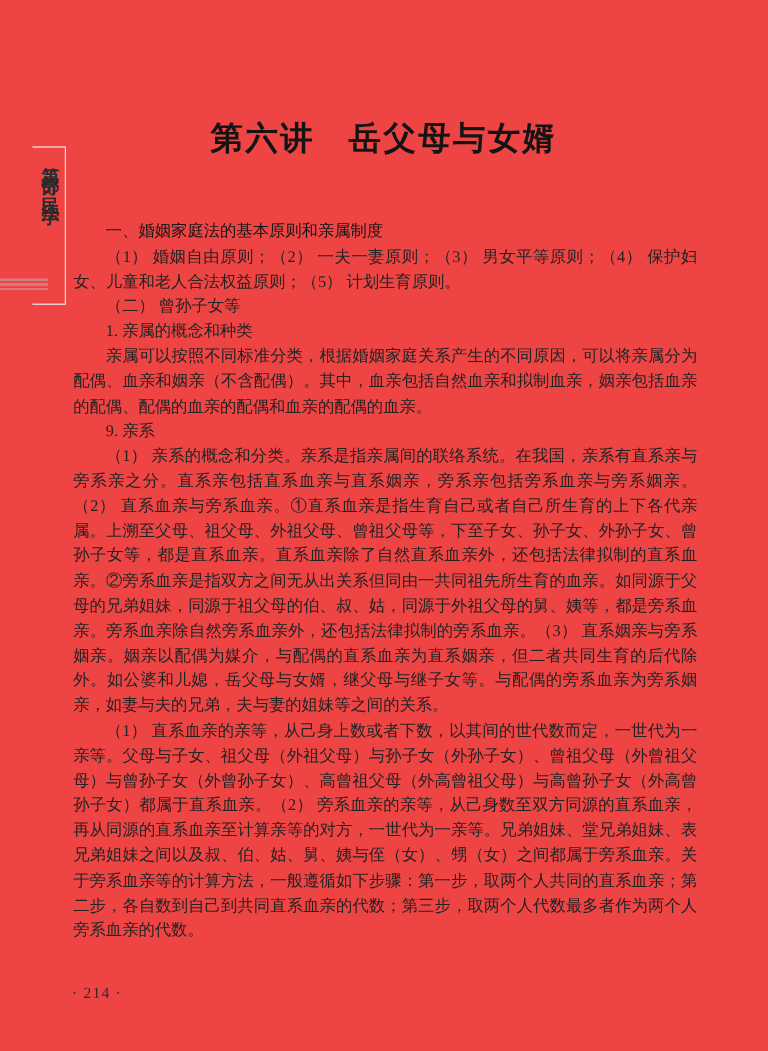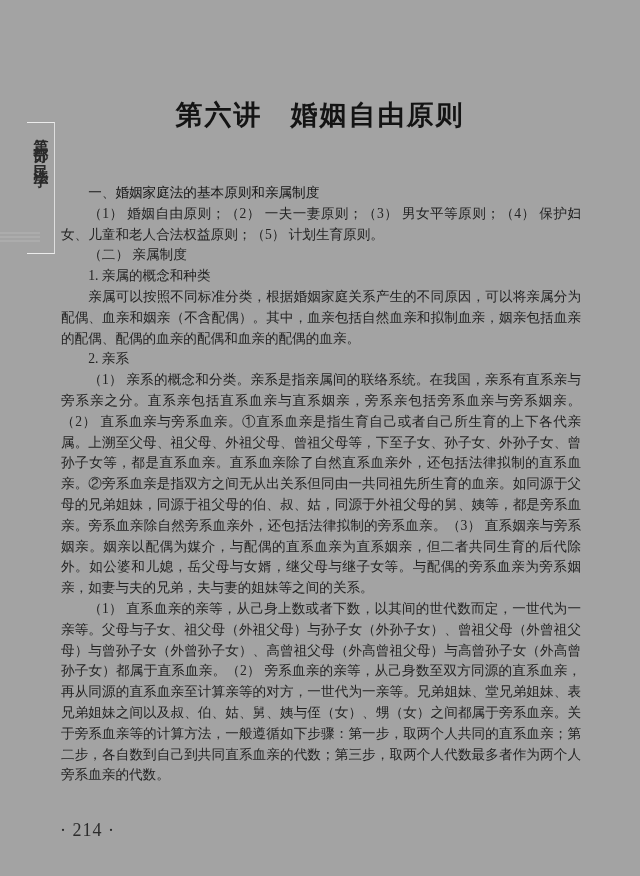--- a/index.html
+++ b/index.html
@@ -4,21 +4,21 @@
 <style>
   html,body{margin:0;padding:0;}
   body{
     width:640px;height:876px;
     background:#e9e9e9;
     font-family:"Liberation Serif","DejaVu Serif",serif;
   }
   .page{
     position:relative;
     width:640px;height:876px;
-    background:#a3a3a3;
+    background:#ef4444;
     overflow:hidden;
     color:#1d1d1d;
   }
   
   .chapter-title{
     position:absolute;
     top:97px;left:0;right:0;
     display:flex;justify-content:center;align-items:baseline;gap:28px;
     font-family:"Liberation Sans","DejaVu Sans",sans-serif;
     font-weight:bold;
@@ -66,47 +66,47 @@
   .para{margin:0;text-indent:2em;}
   .para.heading{
     font-family:"Liberation Sans","DejaVu Sans",sans-serif;
     font-weight:normal;
     color:#161616;
   }
   
   .page-number{
     position:absolute;
     left:60px;top:820px;
-    font-size:18px;
+    font-size:13px;
     letter-spacing:1px;
     color:#2c2c2c;
   }
 </style>
 </head>
 <body>
 
 <div class="page">
 
   <div class="chapter-title">
     <span>第六讲</span>
-    <span>婚姻自由原则</span>
+    <span>岳父母与女婿</span>
   </div>
 
   <div class="part-tab">
     <span class="part">第二部分</span>
     <span class="subject">民法学</span>
   </div>
   <div class="tab-smudge"></div>
 
   <div class="body-text">
       <p class="para heading">一、婚姻家庭法的基本原则和亲属制度</p>
       <p class="para body">（1） 婚姻自由原则；（2） 一夫一妻原则；（3） 男女平等原则；（4） 保护妇女、儿童和老人合法权益原则；（5） 计划生育原则。</p>
-      <p class="para body">（二） 亲属制度</p>
+      <p class="para body">（二） 曾孙子女等</p>
       <p class="para body">1. 亲属的概念和种类</p>
       <p class="para body">亲属可以按照不同标准分类，根据婚姻家庭关系产生的不同原因，可以将亲属分为配偶、血亲和姻亲（不含配偶）。其中，血亲包括自然血亲和拟制血亲，姻亲包括血亲的配偶、配偶的血亲的配偶和血亲的配偶的血亲。</p>
-      <p class="para body">2. 亲系</p>
+      <p class="para body">9. 亲系</p>
       <p class="para body">（1） 亲系的概念和分类。亲系是指亲属间的联络系统。在我国，亲系有直系亲与旁系亲之分。直系亲包括直系血亲与直系姻亲，旁系亲包括旁系血亲与旁系姻亲。（2） 直系血亲与旁系血亲。①直系血亲是指生育自己或者自己所生育的上下各代亲属。上溯至父母、祖父母、外祖父母、曾祖父母等，下至子女、孙子女、外孙子女、曾孙子女等，都是直系血亲。直系血亲除了自然直系血亲外，还包括法律拟制的直系血亲。②旁系血亲是指双方之间无从出关系但同由一共同祖先所生育的血亲。如同源于父母的兄弟姐妹，同源于祖父母的伯、叔、姑，同源于外祖父母的舅、姨等，都是旁系血亲。旁系血亲除自然旁系血亲外，还包括法律拟制的旁系血亲。（3） 直系姻亲与旁系姻亲。姻亲以配偶为媒介，与配偶的直系血亲为直系姻亲，但二者共同生育的后代除外。如公婆和儿媳，岳父母与女婿，继父母与继子女等。与配偶的旁系血亲为旁系姻亲，如妻与夫的兄弟，夫与妻的姐妹等之间的关系。</p>
       <p class="para body">（1） 直系血亲的亲等，从己身上数或者下数，以其间的世代数而定，一世代为一亲等。父母与子女、祖父母（外祖父母）与孙子女（外孙子女）、曾祖父母（外曾祖父母）与曾孙子女（外曾孙子女）、高曾祖父母（外高曾祖父母）与高曾孙子女（外高曾孙子女）都属于直系血亲。（2） 旁系血亲的亲等，从己身数至双方同源的直系血亲，再从同源的直系血亲至计算亲等的对方，一世代为一亲等。兄弟姐妹、堂兄弟姐妹、表兄弟姐妹之间以及叔、伯、姑、舅、姨与侄（女）、甥（女）之间都属于旁系血亲。关于旁系血亲等的计算方法，一般遵循如下步骤：第一步，取两个人共同的直系血亲；第二步，各自数到自己到共同直系血亲的代数；第三步，取两个人代数最多者作为两个人旁系血亲的代数。</p>
     </div>
 
   <div class="page-number">· 214 ·</div>
 
 </div>
 
 </body></html>

